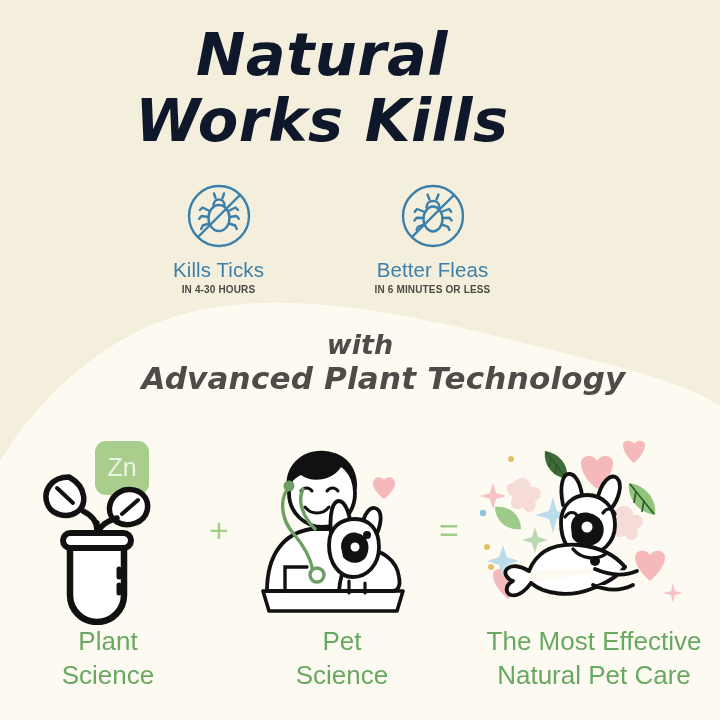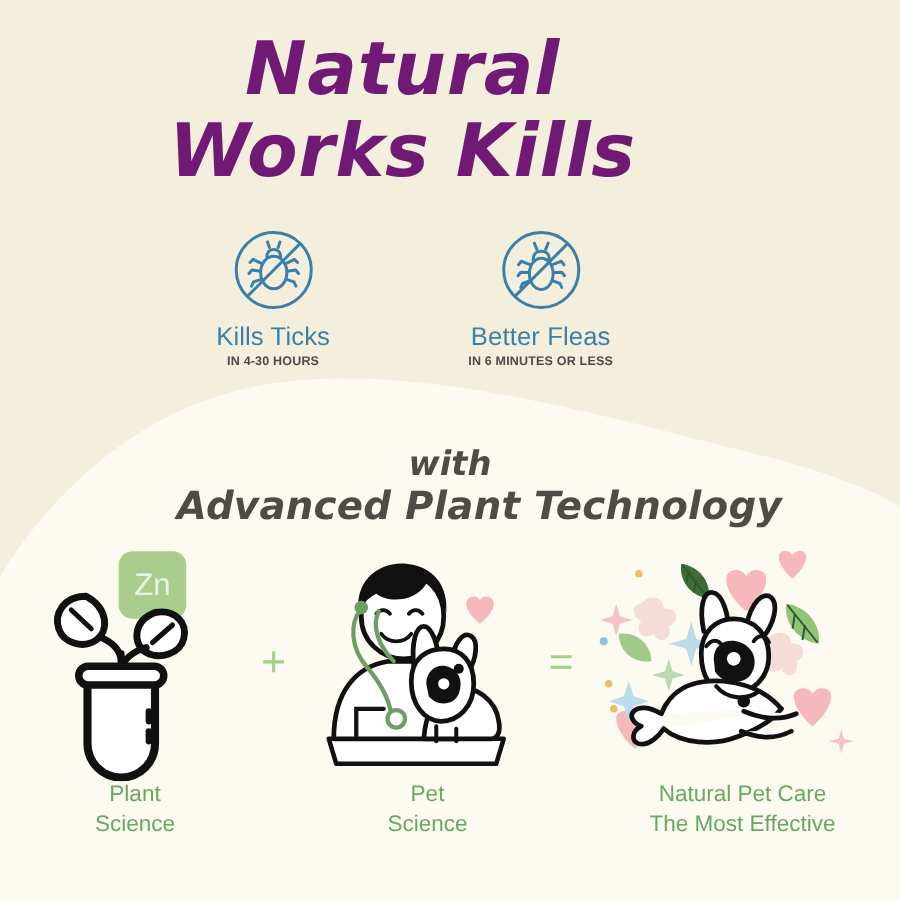--- a/index.html
+++ b/index.html
@@ -27,21 +27,21 @@
     pointer-events: none;
   }
 
   
   .headline {
     position: absolute;
     left: 0; top: 22px;
     width: 644px;
     z-index: 5;
     text-align: center;
-    color: #701a75;
+    color: #0f172a;
     font-family: "DejaVu Sans", sans-serif;
     font-weight: 700;
     font-style: italic;
     font-size: 59px;
     line-height: 1.12;
     letter-spacing: 0.5px;
   }
   .headline .l1 { display:block; }
   .headline .l2 { display:block; }
 
@@ -79,21 +79,21 @@
     position: absolute;
     left: 0; top: 330px;
     width: 720px;
     z-index: 5;
     text-align: center;
     color: #4d4c49;
     font-family: "DejaVu Sans", sans-serif;
     font-style: italic;
     font-weight: 700;
   }
-  .subhead .s1 { display:block; font-size: 27px; line-height: 1.08; margin-top: 27px; }
+  .subhead .s1 { display:block; font-size: 27px; line-height: 1.08; }
   .subhead .s2 { display:block; font-size: 31px; line-height: 1.28; letter-spacing:0.2px;margin-left:47px; }
 
   
   .equation {
     position: absolute;
     left: 0; top: 430px;
     width: 704px; height: 200px;
     z-index: 5;
     display: flex;
     align-items: center;
@@ -119,21 +119,21 @@
     position: absolute;
     left: 0; top: 624px;
     width: 720px;
     z-index: 5;
     display: flex;
     justify-content: center;
     align-items: flex-start;
   }
   .cap {
     color: #69a861;
-    font-size: 18px;
+    font-size: 26px;
     line-height: 1.32;
     text-align: center;
   }
   .cap.c1 { width: 186px; }
   .cap.c2 { width: 178px; }
   .cap.c3 { width: 222px; }
   .cap-sp { width: 52px; }
   .cap .ln { display:block; }
 </style>
 </head>
@@ -368,18 +368,18 @@
       <span class="ln">Plant</span>
       <span class="ln">Science</span>
     </div>
     <div class="cap-sp"></div>
     <div class="cap c2">
       <span class="ln">Pet</span>
       <span class="ln">Science</span>
     </div>
     <div class="cap-sp"></div>
     <div class="cap c3">
+      <span class="ln">The Most Effective</span>
       <span class="ln">Natural Pet Care</span>
-      <span class="ln">The Most Effective</span>
     </div>
   </div>
 
 </div>
 
 </body></html>

